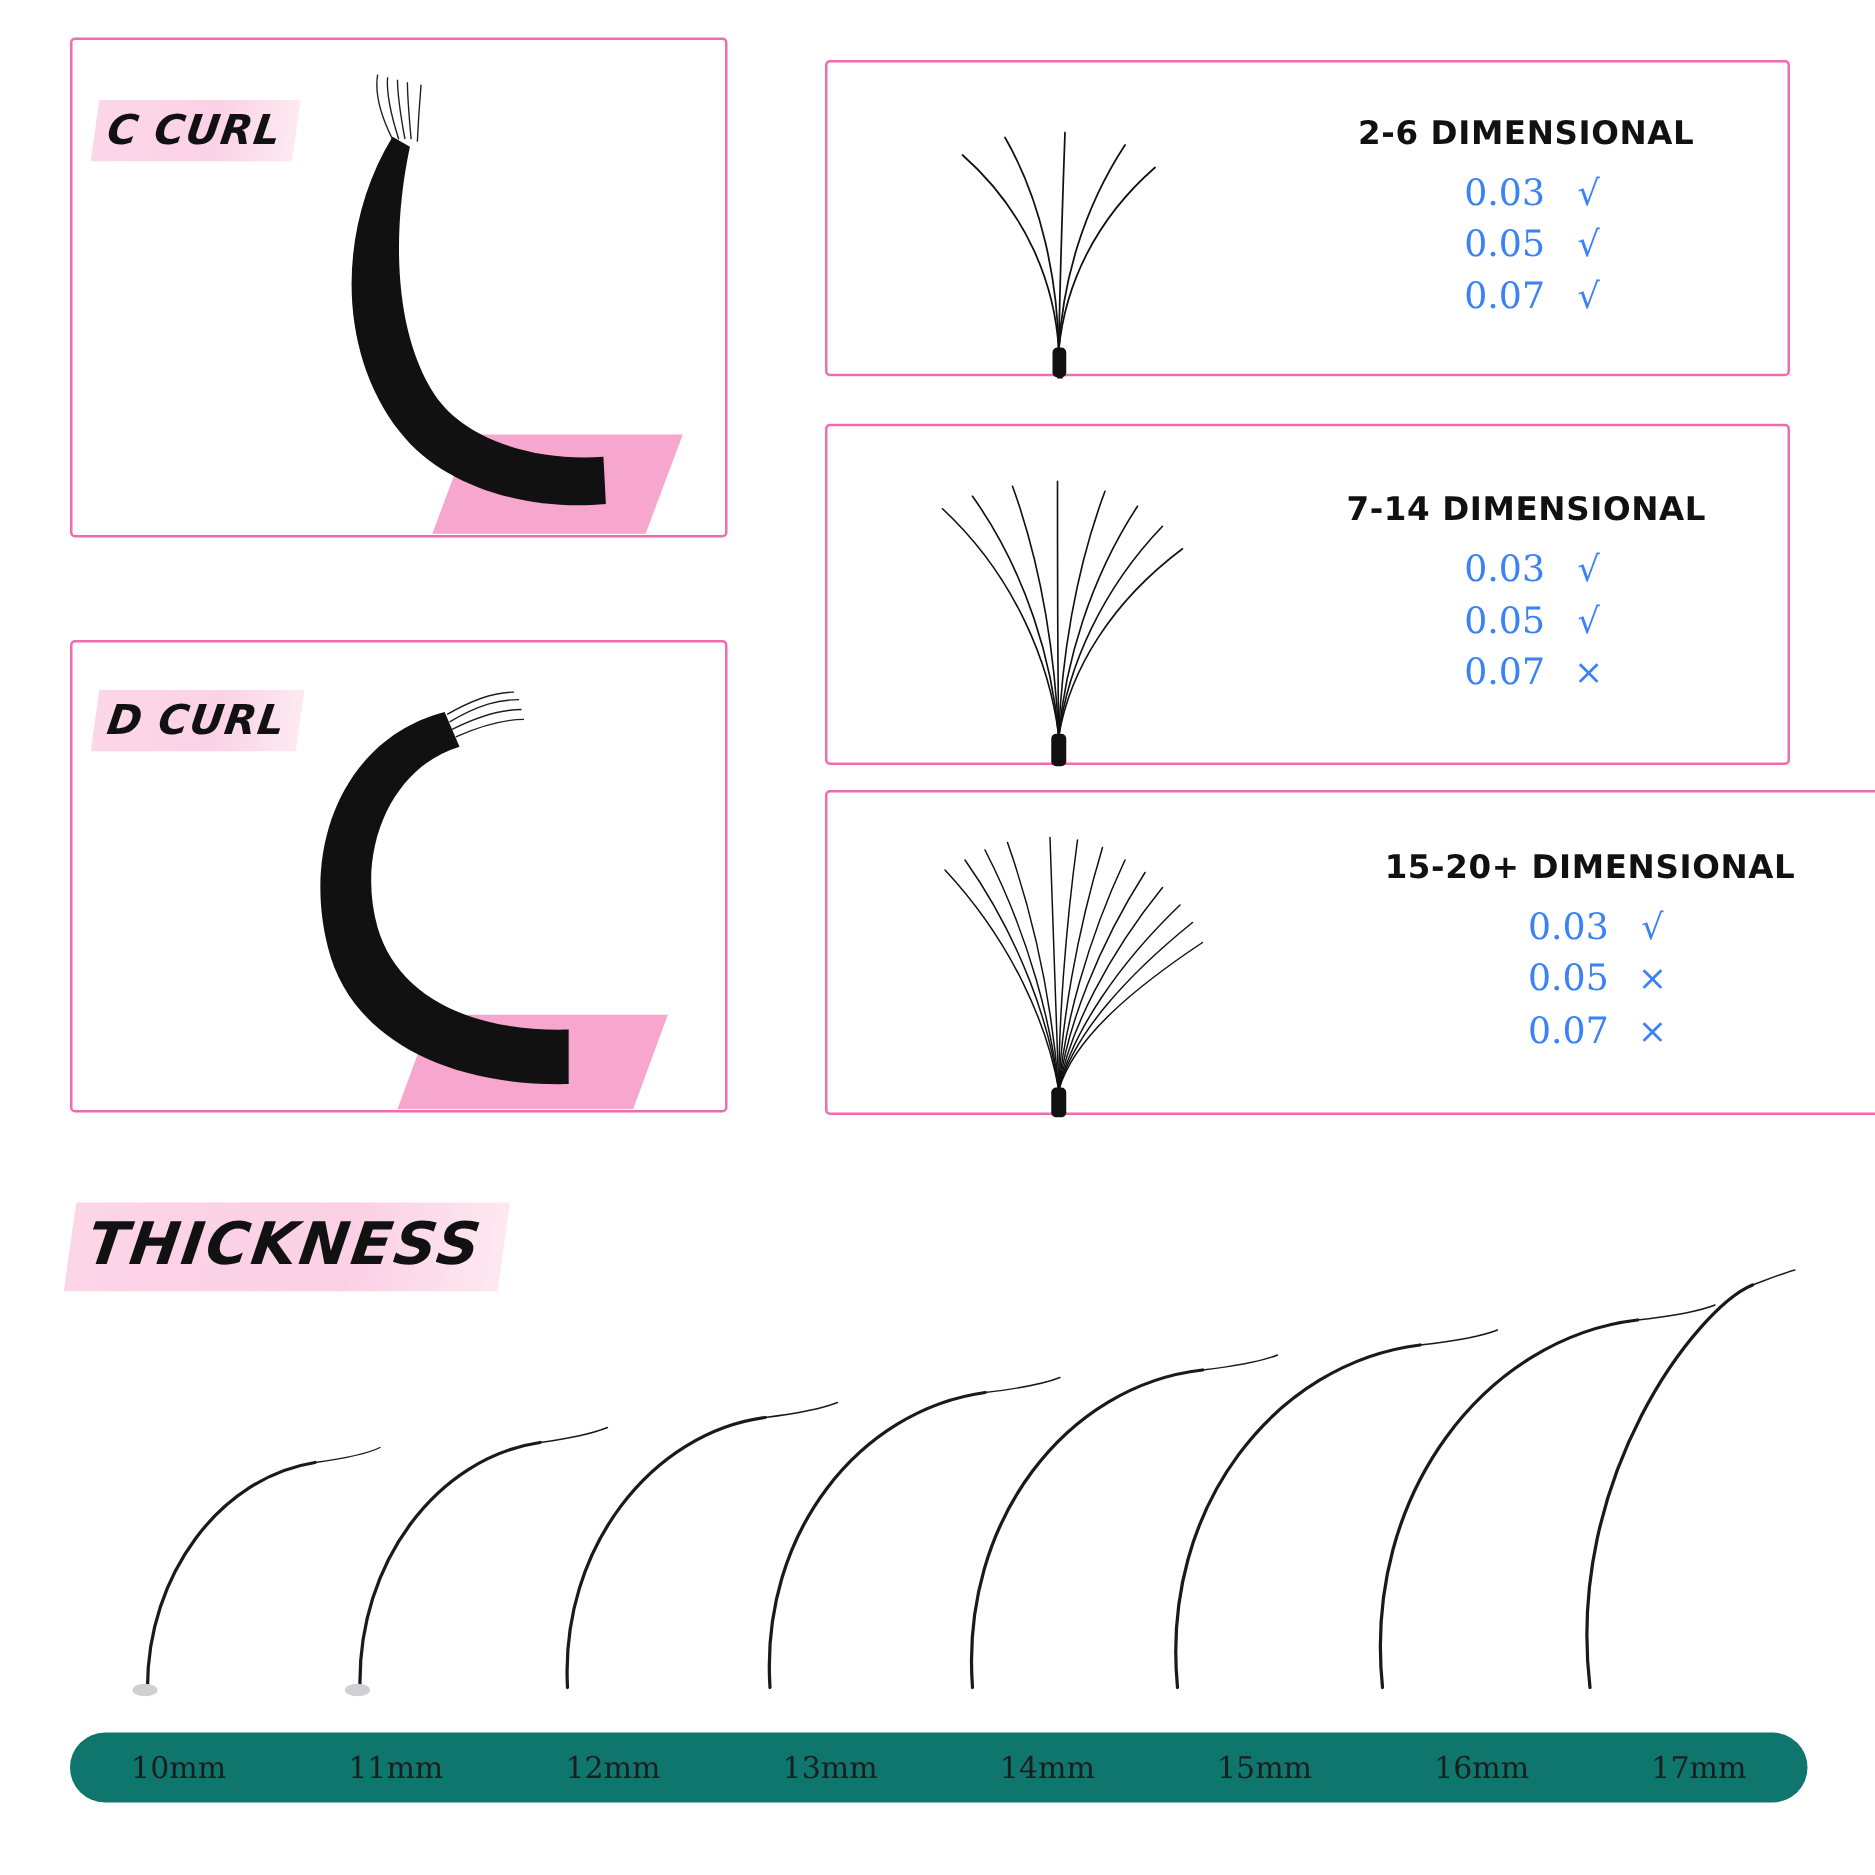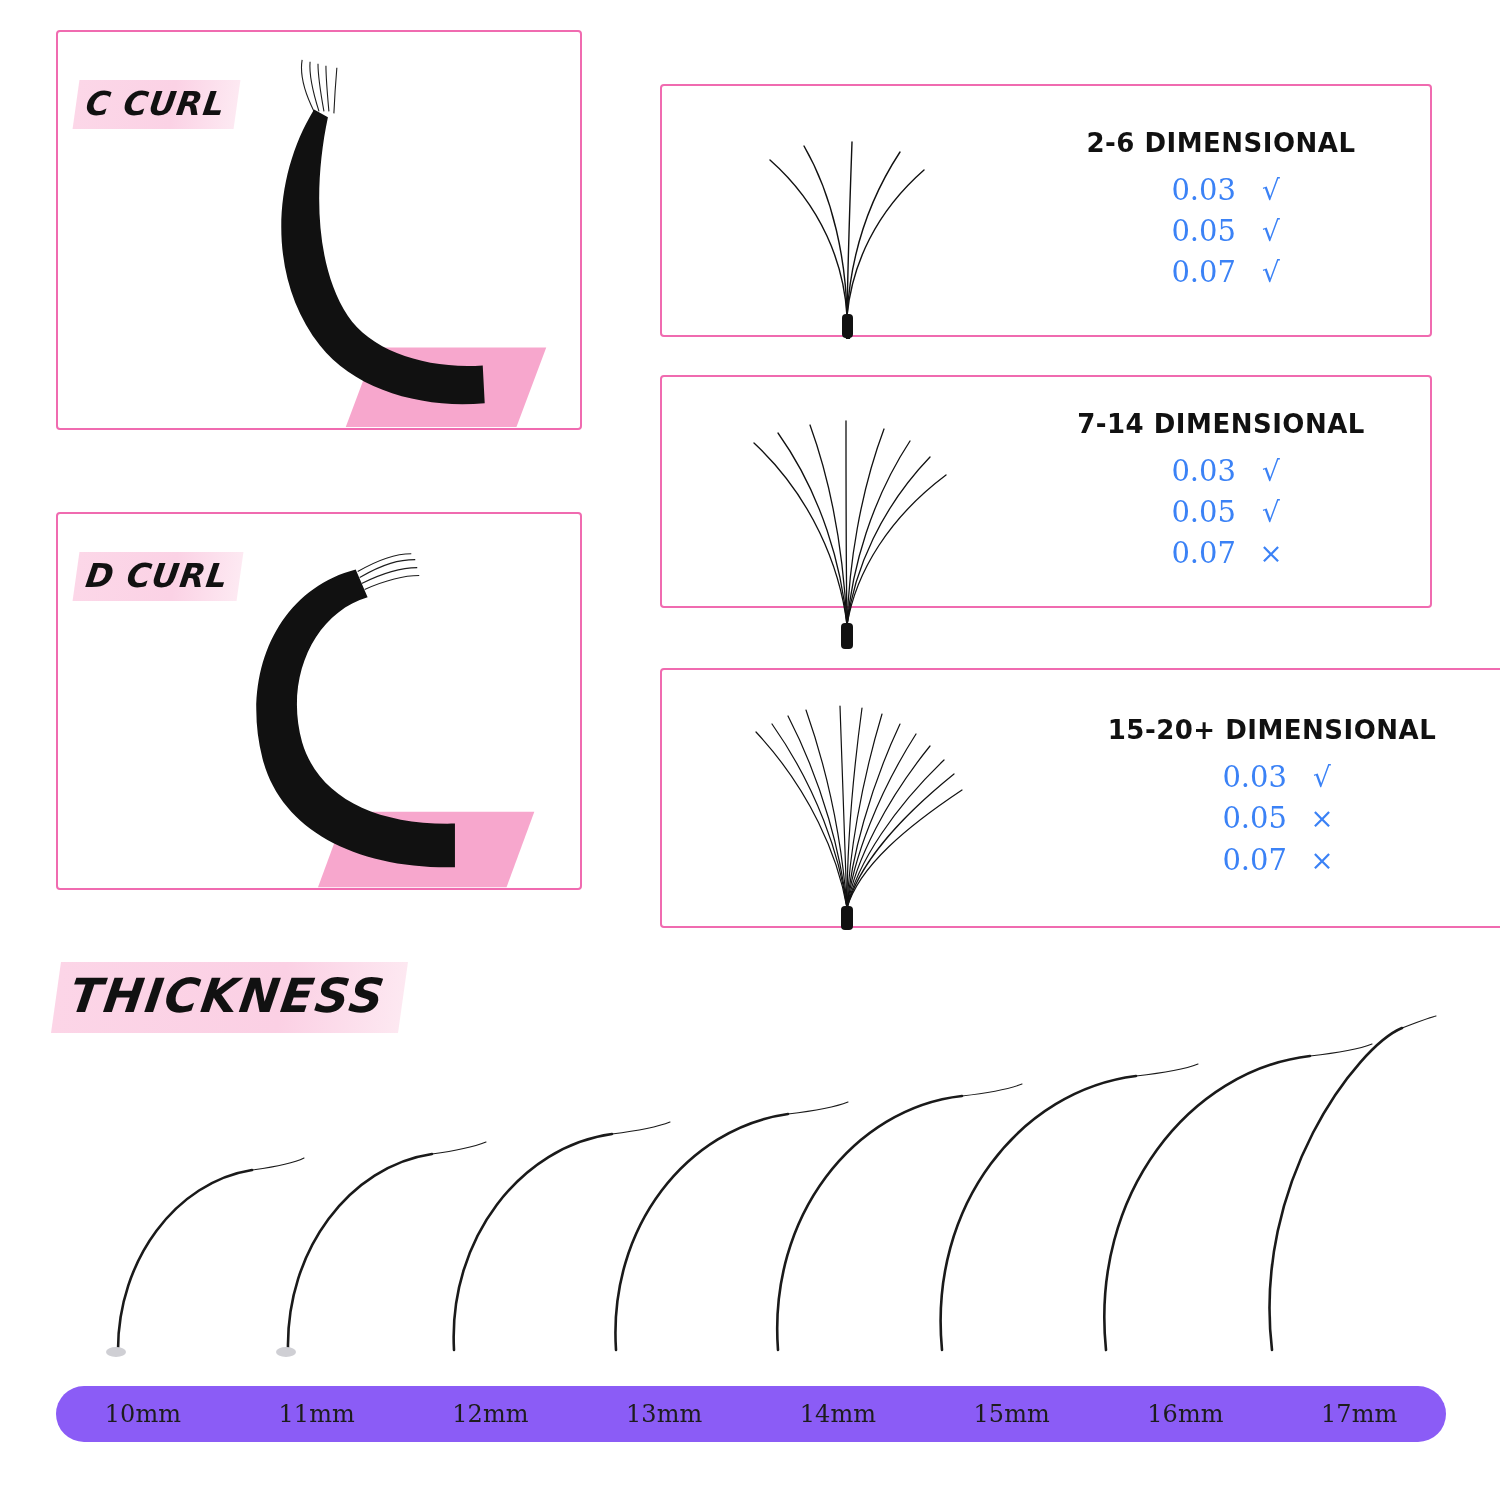--- a/index.html
+++ b/index.html
@@ -45,24 +45,23 @@
   .curl-art { position: absolute; inset: 0; }
 
   
   .dim-panel {
     position: absolute;
     border: 2px solid #f06bb0;
     border-radius: 4px;
     background: #fff;
     display: flex;
     align-items: center;
-    margin-top: 36px;
   }
   #dim-1 { left: 660px; top: 48px; width: 772px; height: 253px; }
-  #dim-2 { left: 660px; top: 339px; width: 772px; height: 233px; }
+  #dim-2 { left: 660px; top: 339px; width: 772px; height: 273px; }
   #dim-3 { left: 660px; top: 632px; width: 874px; height: 260px; }
 
   .fan-wrap { width: 370px; height: 100%; position: relative; }
   .dim-text { flex: 1; padding-right: 20px; }
   .dim-title {
     font-family: "DejaVu Sans", sans-serif;
     font-weight: 700;
     font-size: 26px;
     letter-spacing: 0.5px;
     color: #111;
@@ -105,21 +104,21 @@
   .lash-row {
     position: absolute;
     left: 56px; top: 1010px;
     width: 1390px; height: 350px;
   }
 
   .scale-bar {
     position: absolute;
     left: 56px; top: 1386px;
     width: 1390px; height: 56px;
-    background: #8b5cf6;
+    background: #0f766e;
     border-radius: 28px;
     display: flex;
     align-items: center;
   }
   .scale-item {
     flex: 1;
     text-align: center;
     font-family: "DejaVu Serif", serif;
     font-size: 24px;
     color: #1d1d1d;

